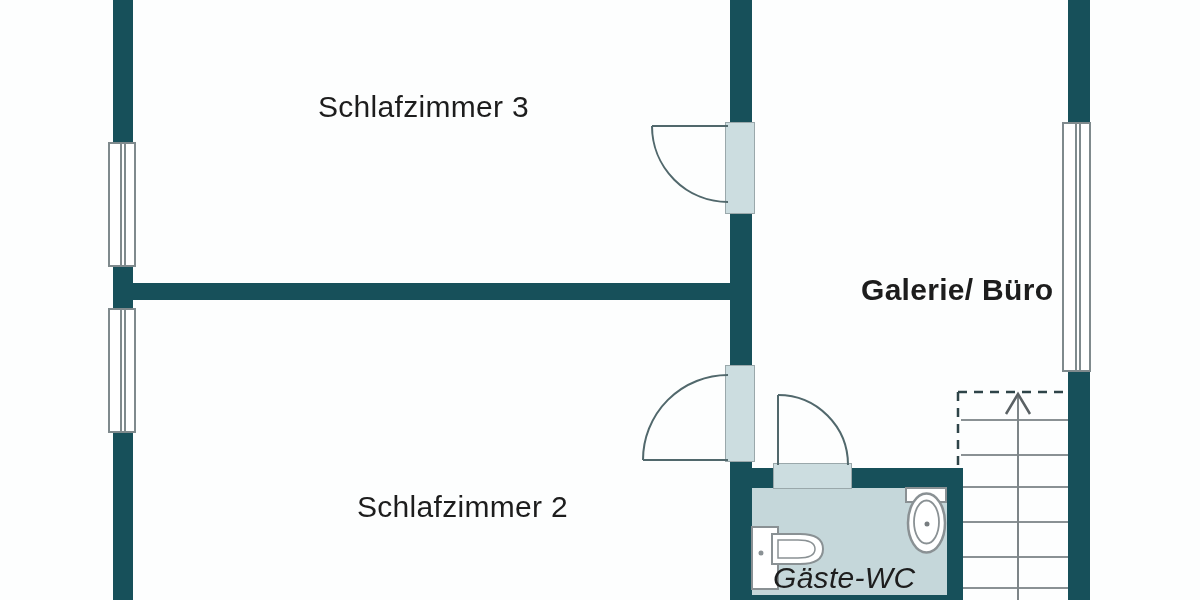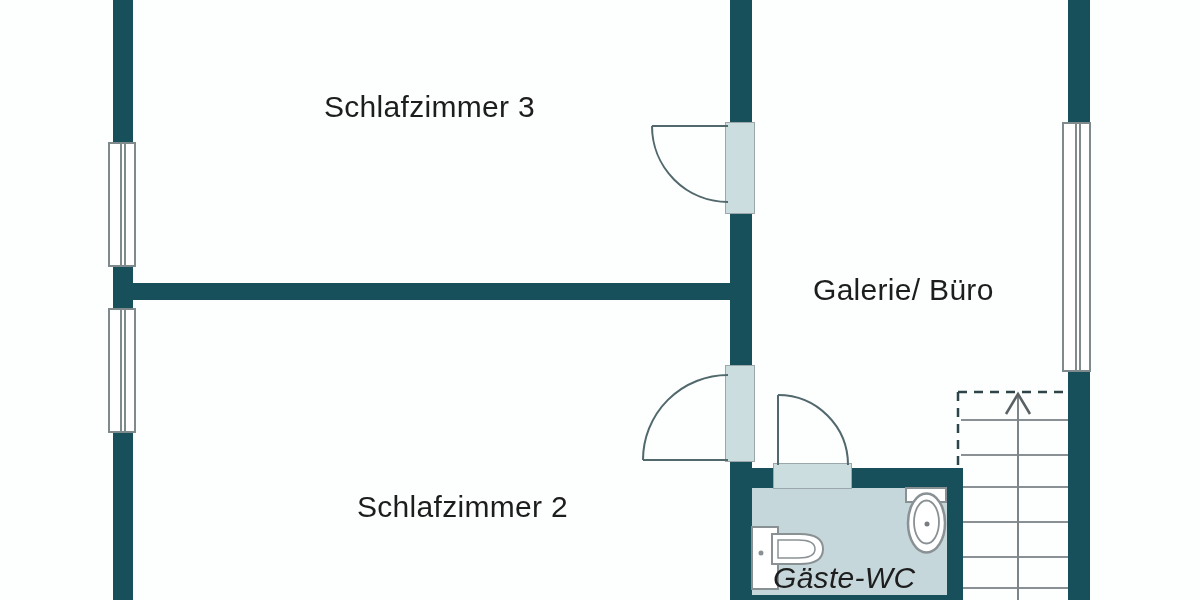--- a/index.html
+++ b/index.html
@@ -111,18 +111,18 @@
     </g>
 
     <g stroke="#8a9194" fill="#ffffff">
       <rect x="906" y="488" width="40" height="14" stroke-width="2"></rect>
       <ellipse cx="926.5" cy="523" rx="18.5" ry="29.5" stroke-width="2.5"></ellipse>
       <ellipse cx="926.5" cy="522" rx="12.5" ry="21.5" stroke-width="1.8"></ellipse>
       <circle cx="927" cy="524" r="2.5" fill="#777d80" stroke="none"></circle>
     </g>
   </svg>
 
-  <div class="room-label" style="left:318px;top:90px;margin-left:6px;">Schlafzimmer 3</div>
-  <div class="room-label" style="left:813px;top:273px;">Galerie/ Büro</div>
+  <div class="room-label" style="left:318px;top:90px;">Schlafzimmer 3</div>
+  <div class="room-label" style="left:861px;top:273px;font-weight:bold;">Galerie/ Büro</div>
   <div class="room-label" style="left:357px;top:490px;">Schlafzimmer 2</div>
   <div class="room-label" style="left:773px;top:561px;font-style:italic;">Gäste-WC</div>
 
 </div>
 
 </body></html>

